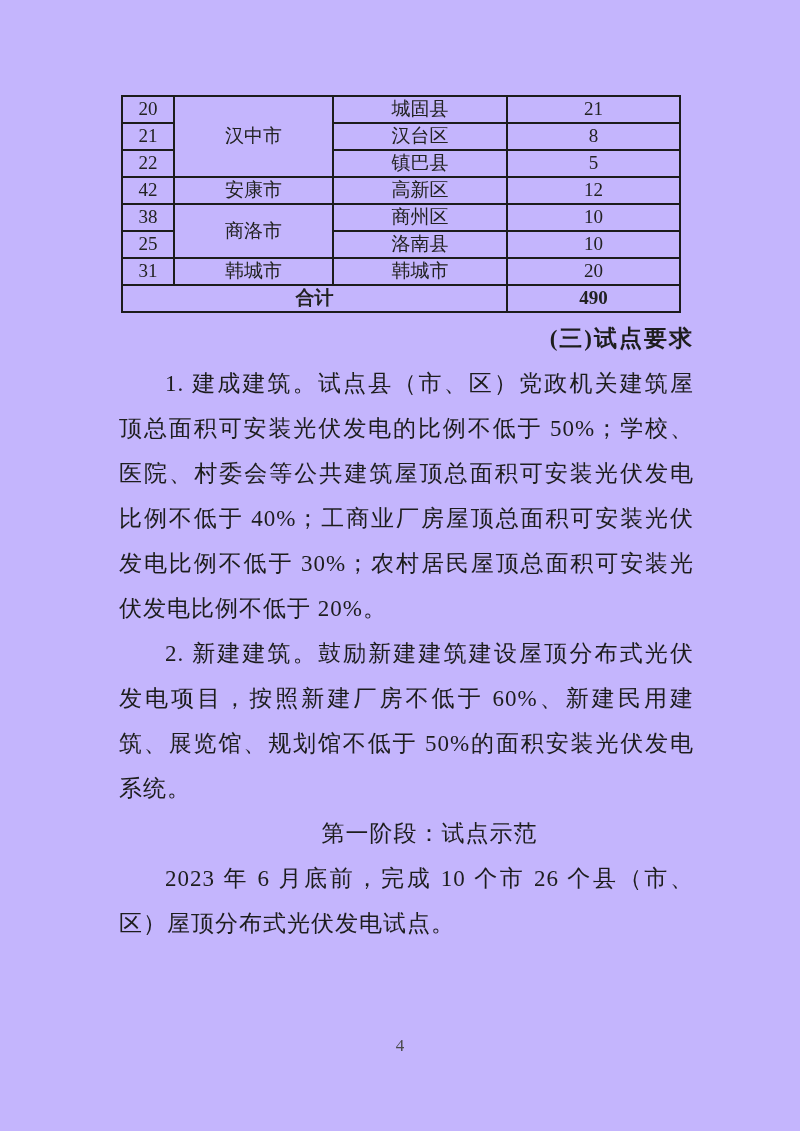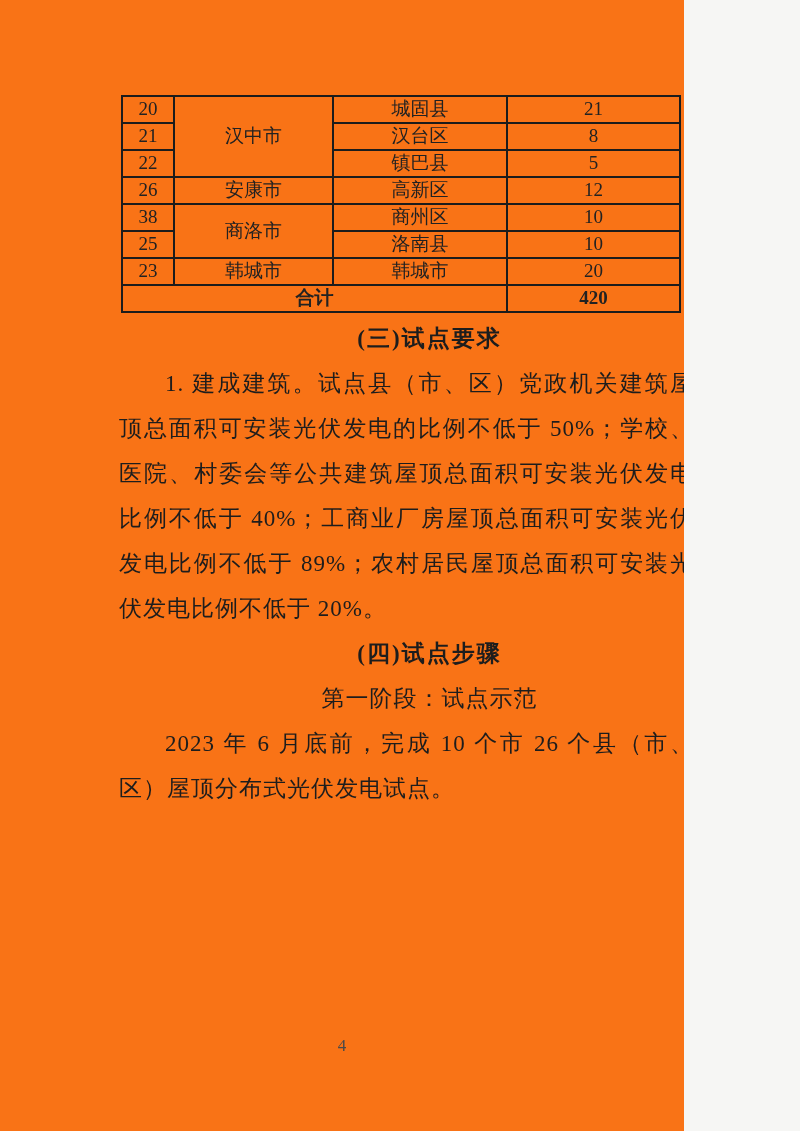--- a/index.html
+++ b/index.html
@@ -3,23 +3,23 @@
 <meta charset="utf-8">
 <style>
   * { margin: 0; padding: 0; box-sizing: border-box; }
   html, body { width: 800px; height: 1131px; }
   body {
     background: #f6f6f4;
     font-family: "Liberation Serif", "DejaVu Serif", serif;
   }
   .page {
     position: relative;
-    width: 684px;
+    width: 800px;
     height: 1131px;
-    background: #f97316;
+    background: #c4b5fd;
     color: #1d1d1d;
     overflow: hidden;
   }
   
   .quota-table {
     position: absolute;
     left: 121px;
     top: 95px;
     width: 558px;
     border-collapse: collapse;
@@ -50,21 +50,21 @@
     font-size: 23px;
     line-height: 45px;
     letter-spacing: 1px;
     text-align: justify;
     text-justify: inter-character;
     color: #1d1d1d;
   }
   .sec-heading {
     font-weight: bold;
     text-indent: 2em;
-    text-align: center;
+    text-align: right;
     letter-spacing: 2px;
   }
   .para {
     text-indent: 2em;
   }
   .stage-line {
     text-indent: 2em;
     text-align: center;
   }
   
@@ -95,53 +95,53 @@
         <td class="col-no">21</td>
         <td class="col-cnty">汉台区</td>
         <td class="col-val">8</td>
       </tr>
       <tr>
         <td class="col-no">22</td>
         <td class="col-cnty">镇巴县</td>
         <td class="col-val">5</td>
       </tr>
       <tr>
-        <td class="col-no">26</td>
+        <td class="col-no">42</td>
         <td class="col-city">安康市</td>
         <td class="col-cnty">高新区</td>
         <td class="col-val">12</td>
       </tr>
       <tr>
         <td class="col-no">38</td>
         <td class="col-city" rowspan="2">商洛市</td>
         <td class="col-cnty">商州区</td>
         <td class="col-val">10</td>
       </tr>
       <tr>
         <td class="col-no">25</td>
         <td class="col-cnty">洛南县</td>
         <td class="col-val">10</td>
       </tr>
       <tr>
-        <td class="col-no">23</td>
+        <td class="col-no">31</td>
         <td class="col-city">韩城市</td>
         <td class="col-cnty">韩城市</td>
         <td class="col-val">20</td>
       </tr>
       <tr>
         <td class="total-label" colspan="3">合计</td>
-        <td class="total-value">420</td>
+        <td class="total-value">490</td>
       </tr>
     </tbody>
   </table>
 
   <div class="text-block">
     <div class="sec-heading">(三)试点要求</div>
-    <div class="para">1. 建成建筑。试点县（市、区）党政机关建筑屋顶总面积可安装光伏发电的比例不低于 50%；学校、医院、村委会等公共建筑屋顶总面积可安装光伏发电比例不低于 40%；工商业厂房屋顶总面积可安装光伏发电比例不低于 89%；农村居民屋顶总面积可安装光伏发电比例不低于 20%。</div>
-    <div class="sec-heading">(四)试点步骤</div>
+    <div class="para">1. 建成建筑。试点县（市、区）党政机关建筑屋顶总面积可安装光伏发电的比例不低于 50%；学校、医院、村委会等公共建筑屋顶总面积可安装光伏发电比例不低于 40%；工商业厂房屋顶总面积可安装光伏发电比例不低于 30%；农村居民屋顶总面积可安装光伏发电比例不低于 20%。</div>
+    <div class="para">2. 新建建筑。鼓励新建建筑建设屋顶分布式光伏发电项目，按照新建厂房不低于 60%、新建民用建筑、展览馆、规划馆不低于 50%的面积安装光伏发电系统。</div>
     <div class="stage-line">第一阶段：试点示范</div>
     <div class="para">2023 年 6 月底前，完成 10 个市 26 个县（市、区）屋顶分布式光伏发电试点。</div>
 
   </div>
 
   <div class="page-number">4</div>
 
 </div>
 
 </body></html>

